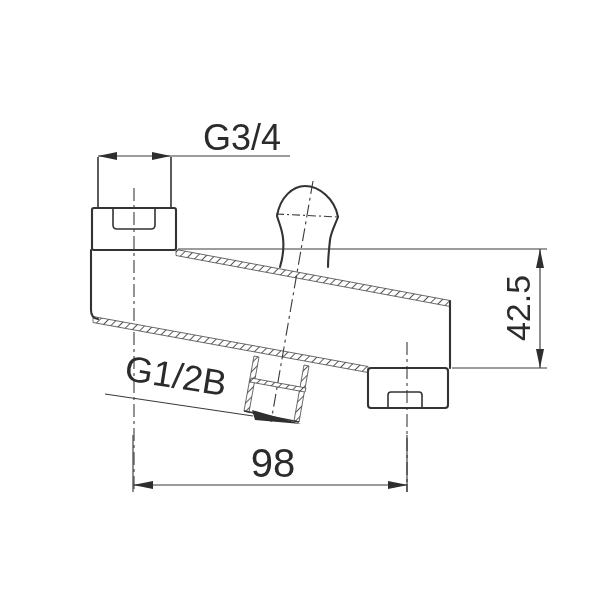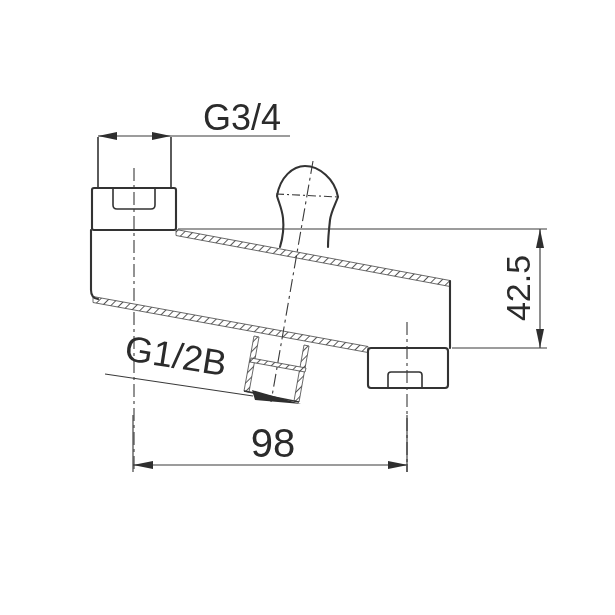--- a/index.html
+++ b/index.html
@@ -7,20 +7,21 @@
     padding: 0;
     background: #ffffff;
     font-family: "Liberation Sans", sans-serif;
   }
   .canvas {
     position: relative;
     width: 615px;
     height: 483px;
     background: #ffffff;
     overflow: hidden;
+    margin-top: 20px;
   }
   svg { display: block; }
   .outline { stroke: #333333; stroke-width: 2.1; fill: none; stroke-linecap: round; }
   .medium  { stroke: #333333; stroke-width: 1.6; fill: none; }
   .thin    { stroke: #3a3a3a; stroke-width: 1.15; fill: none; }
   .center  { stroke: #3a3a3a; stroke-width: 1.1; fill: none; stroke-dasharray: 13 4 3 4; }
   .tick    { stroke: #3a3a3a; stroke-width: 1.05; fill: none; stroke-dasharray: 8 3 2 3; }
   .band    { stroke: #444444; stroke-width: 0.8; }
   .arrow   { fill: #2e2e2e; stroke: none; }
   .dimtext {

